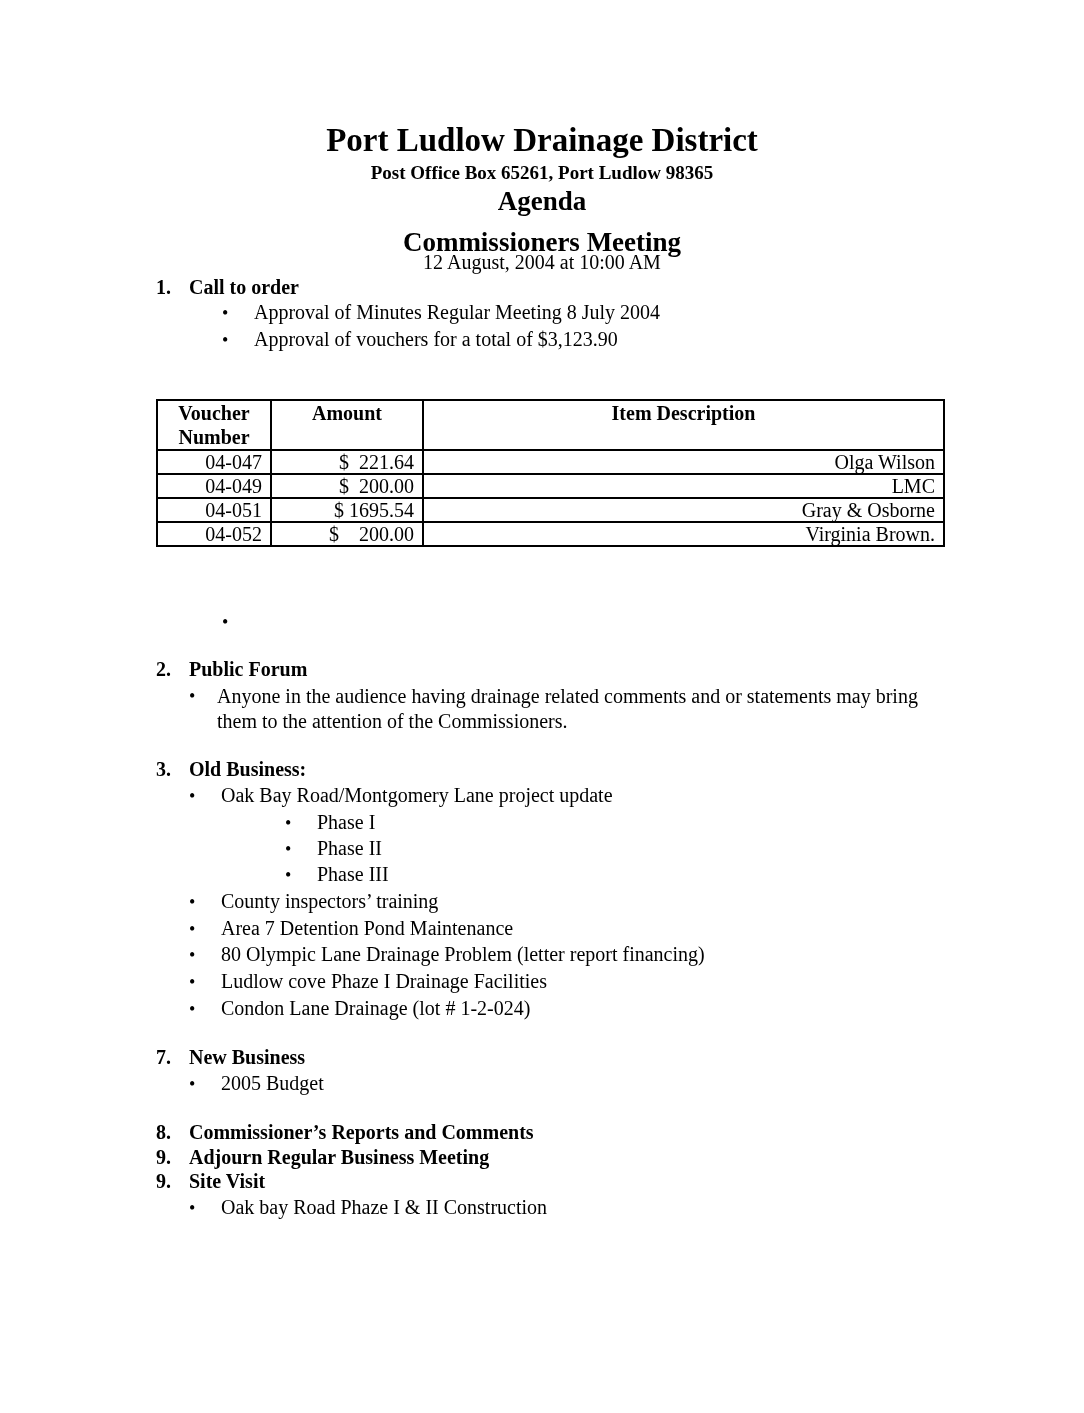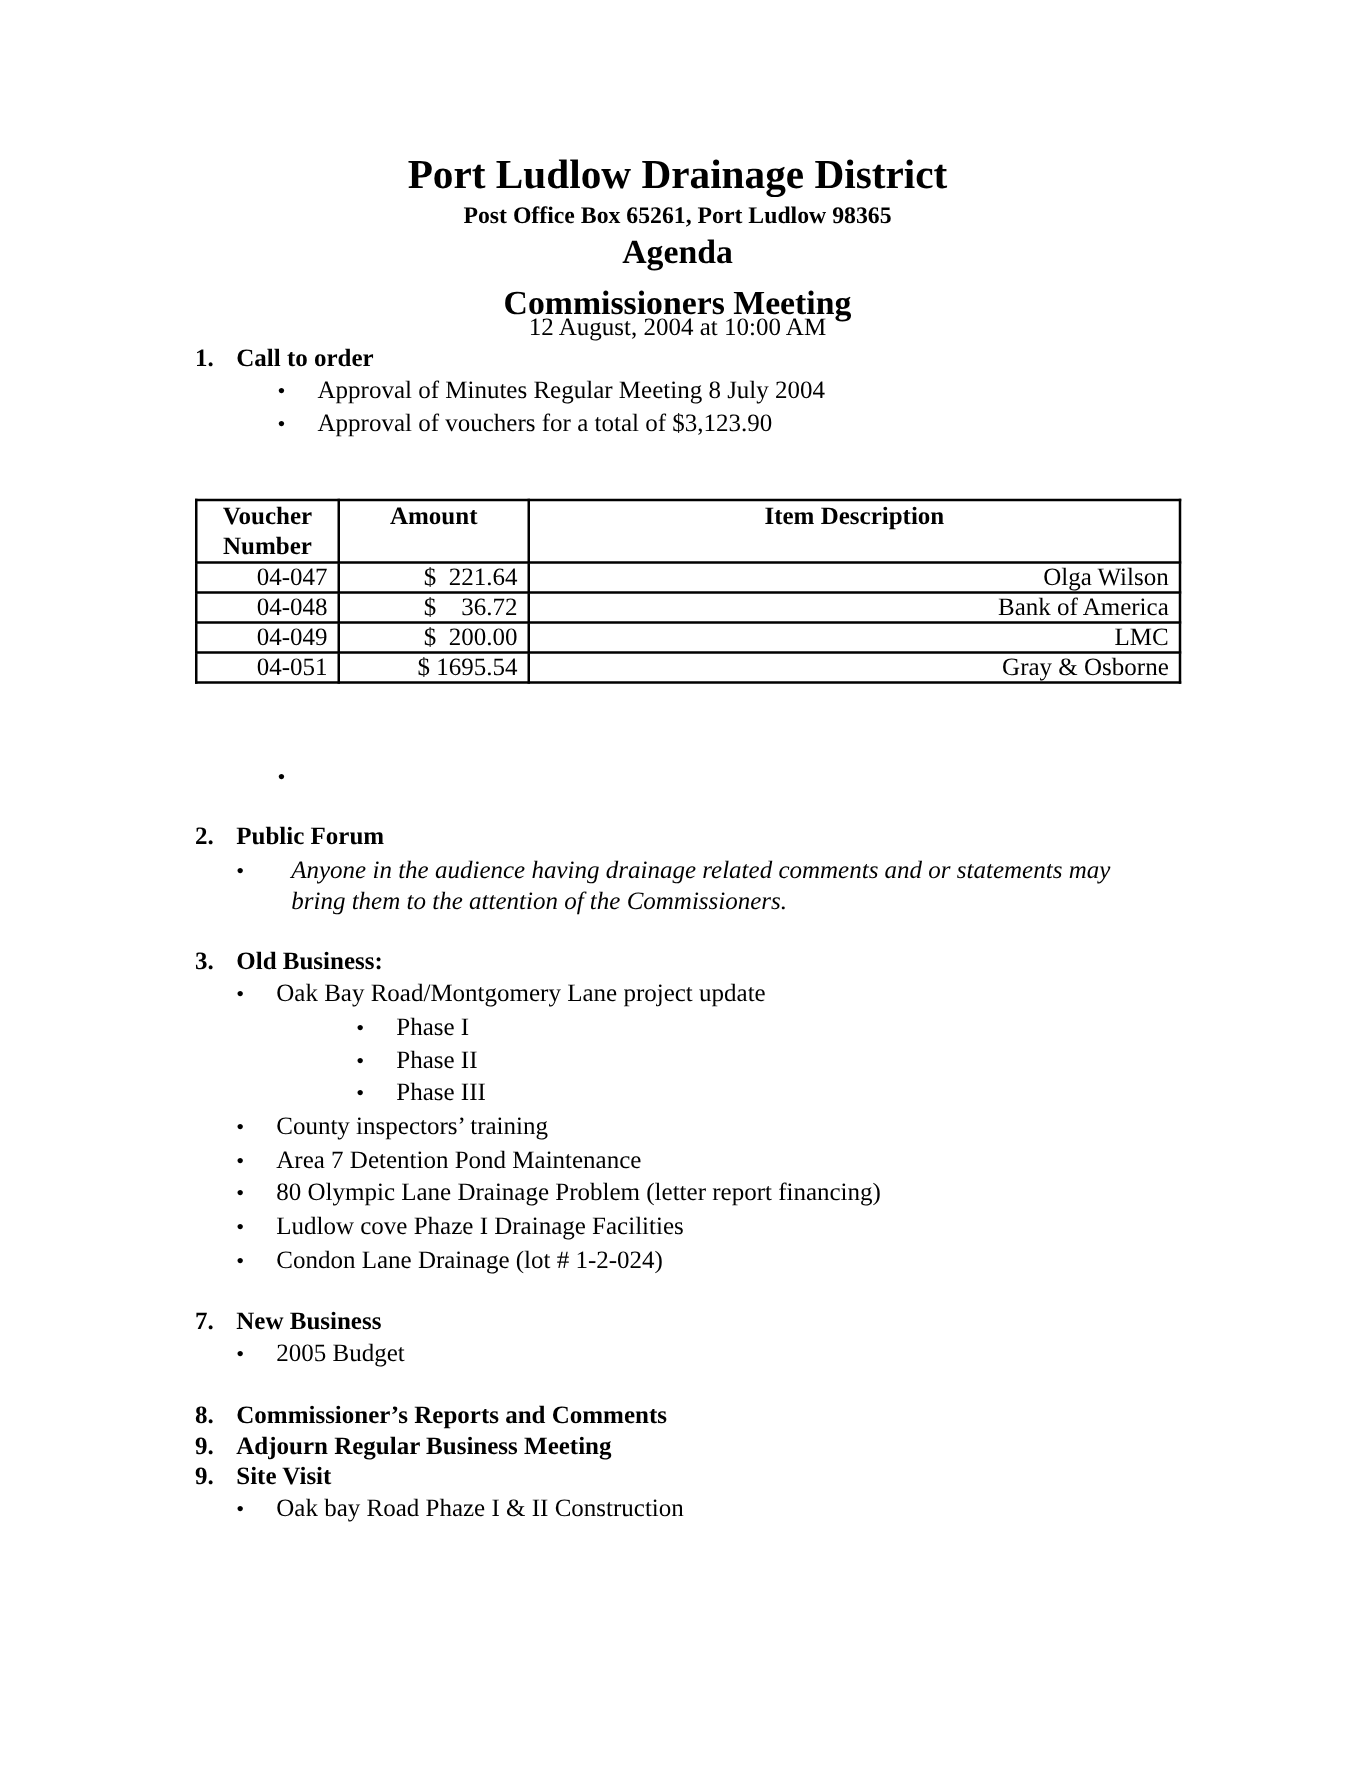--- a/index.html
+++ b/index.html
@@ -61,47 +61,47 @@
       <th>Item Description</th>
     </tr>
   </thead>
   <tbody>
     <tr>
       <td>04-047</td>
       <td class="amt-cell">$  221.64</td>
       <td>Olga Wilson</td>
     </tr>
     <tr>
-      <td>04-048</td>
-      <td class="amt-cell">$    36.72</td>
-      <td>Bank of America</td>
-    </tr>
-    <tr>
       <td>04-049</td>
       <td class="amt-cell">$  200.00</td>
       <td>LMC</td>
     </tr>
     <tr>
       <td>04-051</td>
       <td class="amt-cell">$ 1695.54</td>
       <td>Gray &amp; Osborne</td>
+    </tr>
+    <tr>
+      <td>04-052</td>
+      <td class="amt-cell">$    200.00</td>
+      <td>Virginia Brown.</td>
     </tr>
   </tbody>
 </table>
 
 <div class="abs item" style="left:222px; top:610px;">
   <span class="bul">•</span>
 </div>
 
 <div class="abs sec" style="left:156px; top:658px;">
   <span class="num">2.</span><span>Public Forum</span>
 </div>
 <div class="abs item wrap" style="left:189px; top:684px; width:740px;">
   <span class="bul" style="position:absolute; left:0;">•</span>
-  <div style="margin-left:44px;font-style:italic;">Anyone in the audience having drainage related comments and or statements may bring them to the attention of the Commissioners.</div>
+  <div style="margin-left:28px;">Anyone in the audience having drainage related comments and or statements may bring them to the attention of the Commissioners.</div>
 </div>
 
 <div class="abs sec" style="left:156px; top:758px;">
   <span class="num">3.</span><span>Old Business:</span>
 </div>
 <div class="abs item" style="left:189px; top:784px;">
   <span class="bul">•</span><span>Oak Bay Road/Montgomery Lane project update</span>
 </div>
 <div class="abs item" style="left:285px; top:811px;">
   <span class="bul">•</span><span>Phase I</span>

